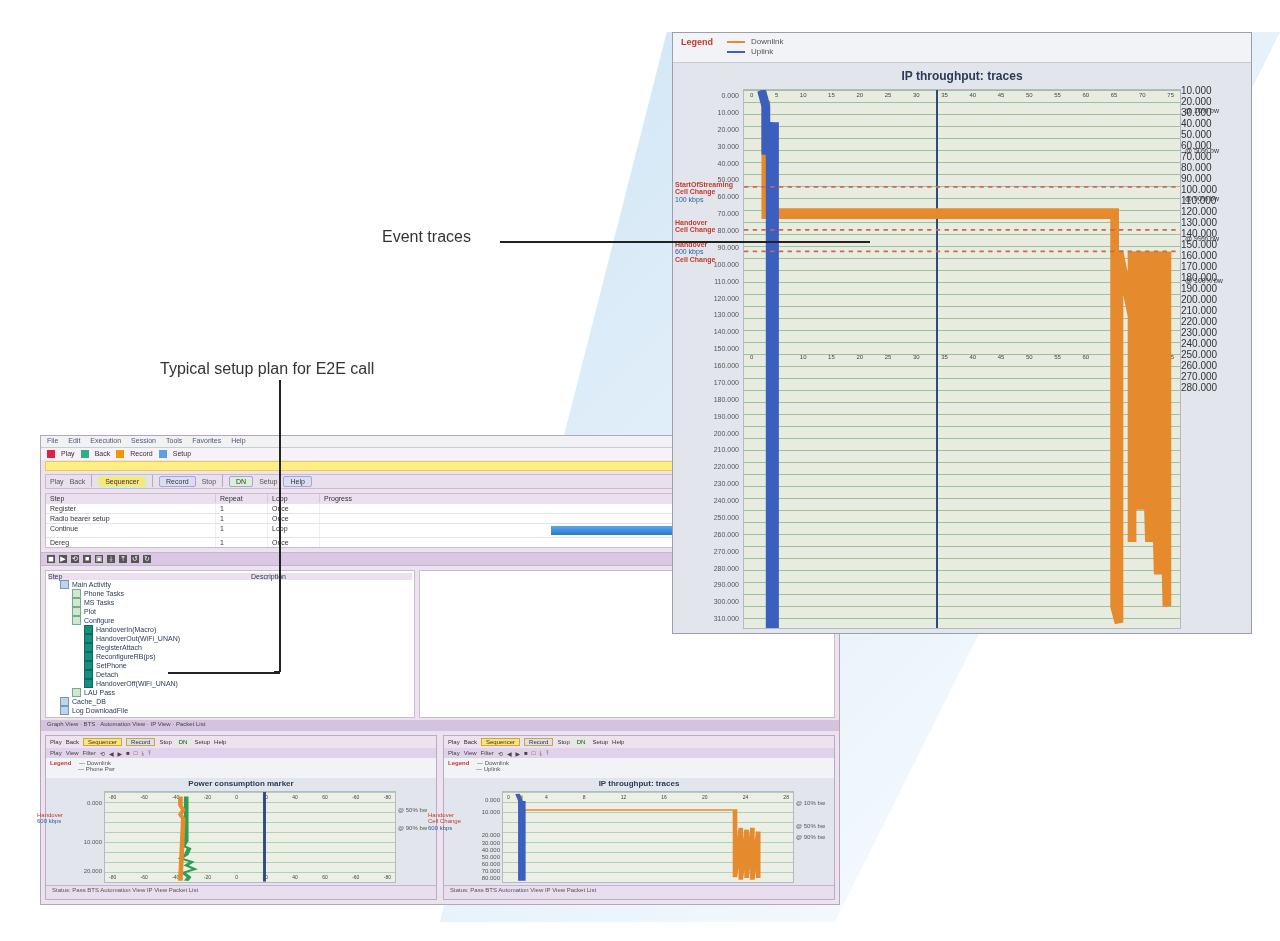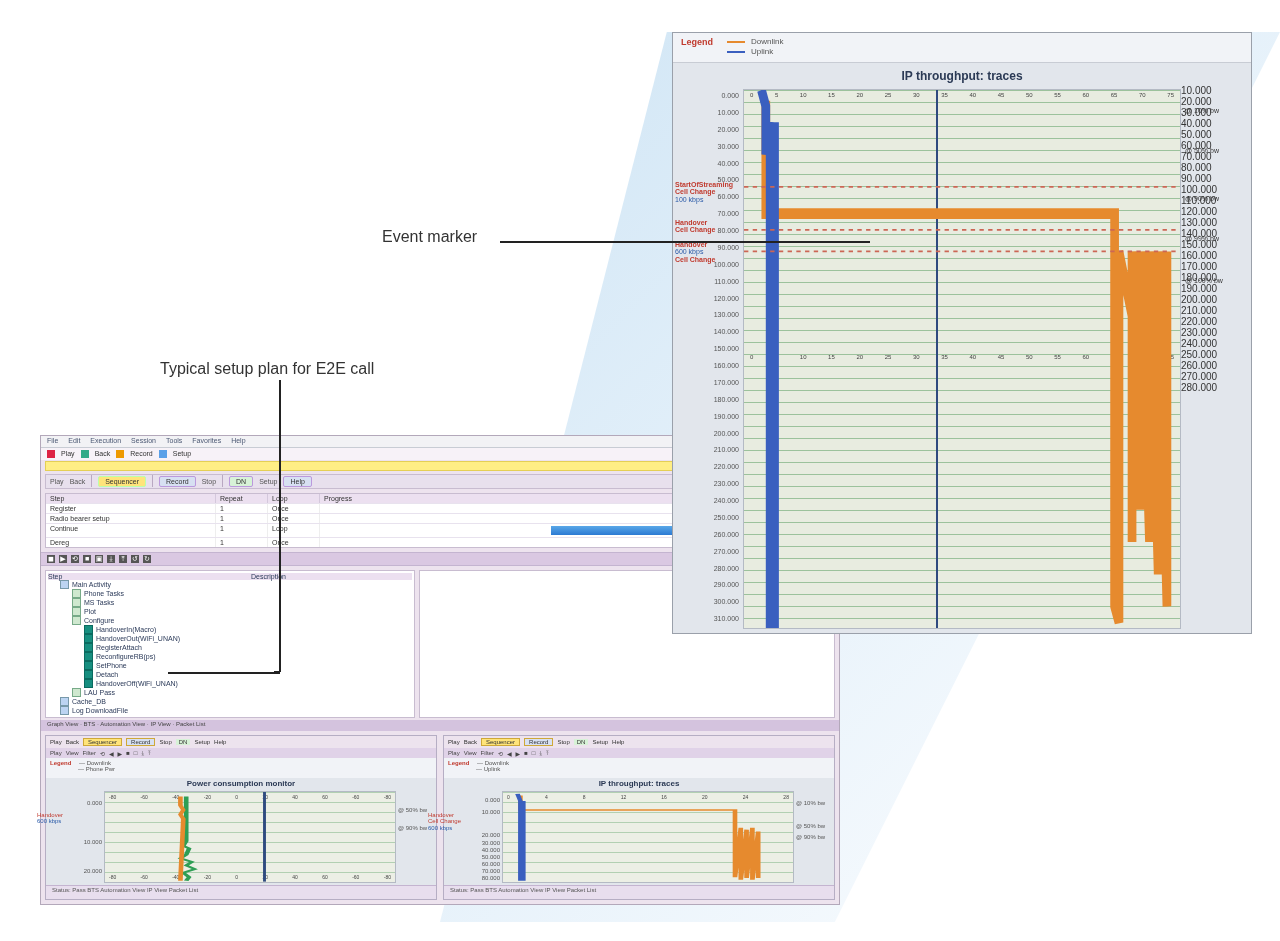--- a/index.html
+++ b/index.html
@@ -253,21 +253,21 @@
   .g-stroke{stroke:#2F9E55;stroke-width:1.6;fill:none;}
   .o-stroke{stroke:#E68A2E;stroke-width:1.6;fill:none;}
   .b-stroke{stroke:#3A5FBF;stroke-width:1.6;fill:none;}
 
 </style>
 </head>
 <body>
 
 <div class="projection"></div>
 
-<div class="label" style="left:378px;top:226px;">Event marker</div>
+<div class="label" style="left:378px;top:226px;">Event traces</div>
 <svg class="callout-line" style="left:500px;top:236px;width:372px;height:12px">
   <line x1="0" y1="6" x2="370" y2="6" stroke="#222" stroke-width="2"></line>
 </svg>
 
 <div class="label" style="left:156px;top:358px;">Typical setup plan for E2E call</div>
 <svg class="callout-line" style="left:274px;top:378px;width:12px;height:296px">
   <line x1="6" y1="0" x2="6" y2="294" stroke="#222" stroke-width="2"></line>
   <line x1="-100" y1="294" x2="6" y2="294" stroke="#222" stroke-width="2"></line>
 </svg>
 <svg class="callout-line" style="left:168px;top:670px;width:112px;height:6px">
@@ -618,21 +618,21 @@
           <span>■</span>
           <span>□</span>
           <span>⤓</span>
           <span>⤒</span>
         </div>
       <div class="lg">
         <span style="color:#c03a2e;font-weight:bold;">Legend</span>
         <span style="color:#555;margin-left:6px;">— <span>Downlink</span></span><br>
         <span style="color:#555;margin-left:28px;">— <span>Phone Pwr</span></span>
       </div>
-      <div class="ptitle">Power consumption monitor</div>
+      <div class="ptitle">Power consumption marker</div>
       <div class="parea" id="pcmArea">
         <div class="xrow" id="pcmXTop">
             <span>-80</span>
             <span>-60</span>
             <span>-40</span>
             <span>-20</span>
             <span>0</span>
             <span>20</span>
             <span>40</span>
             <span>60</span>

